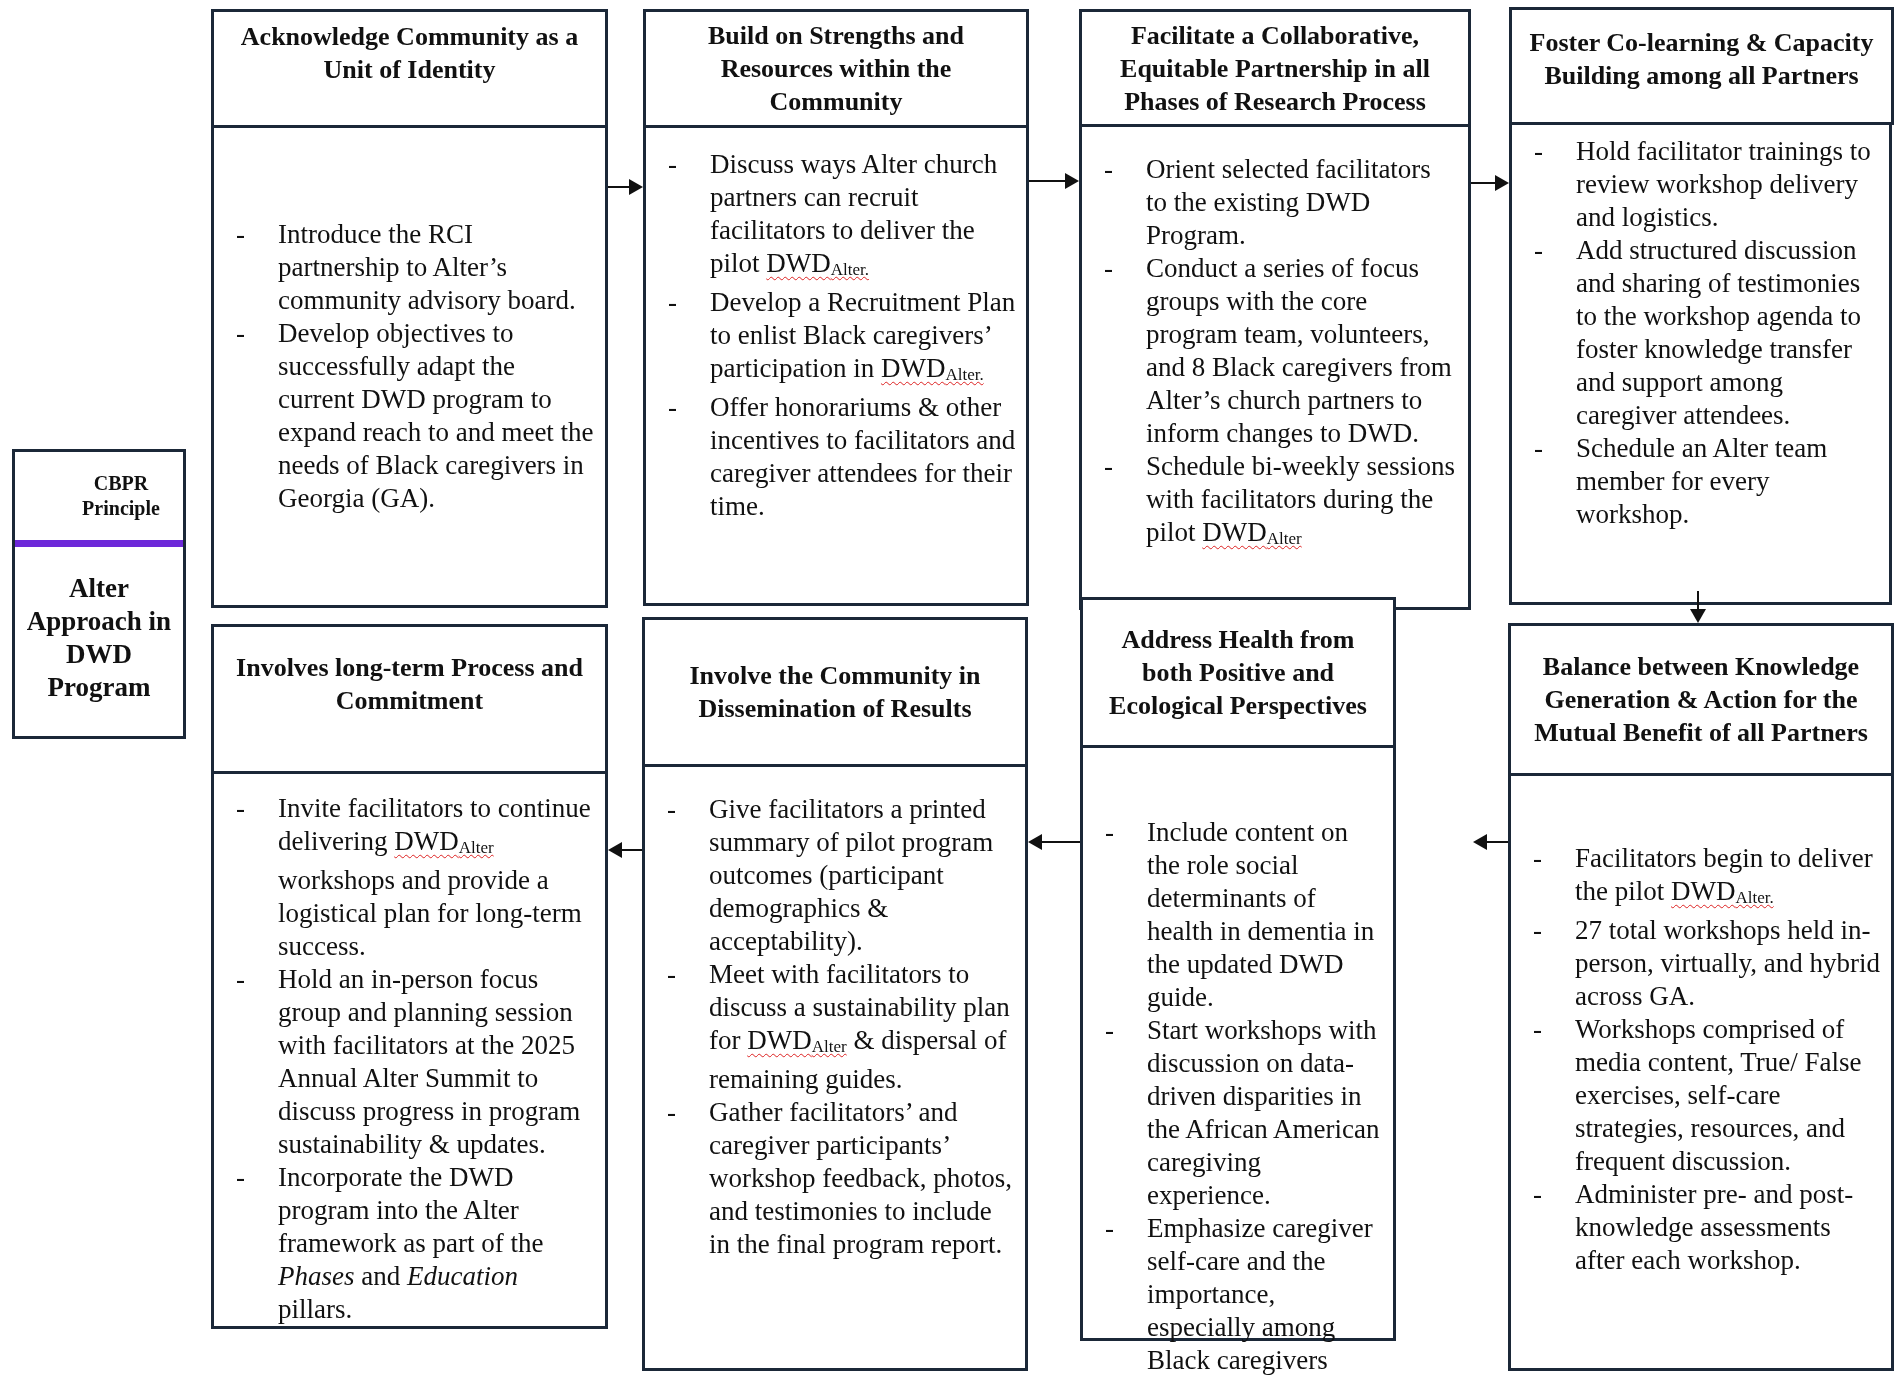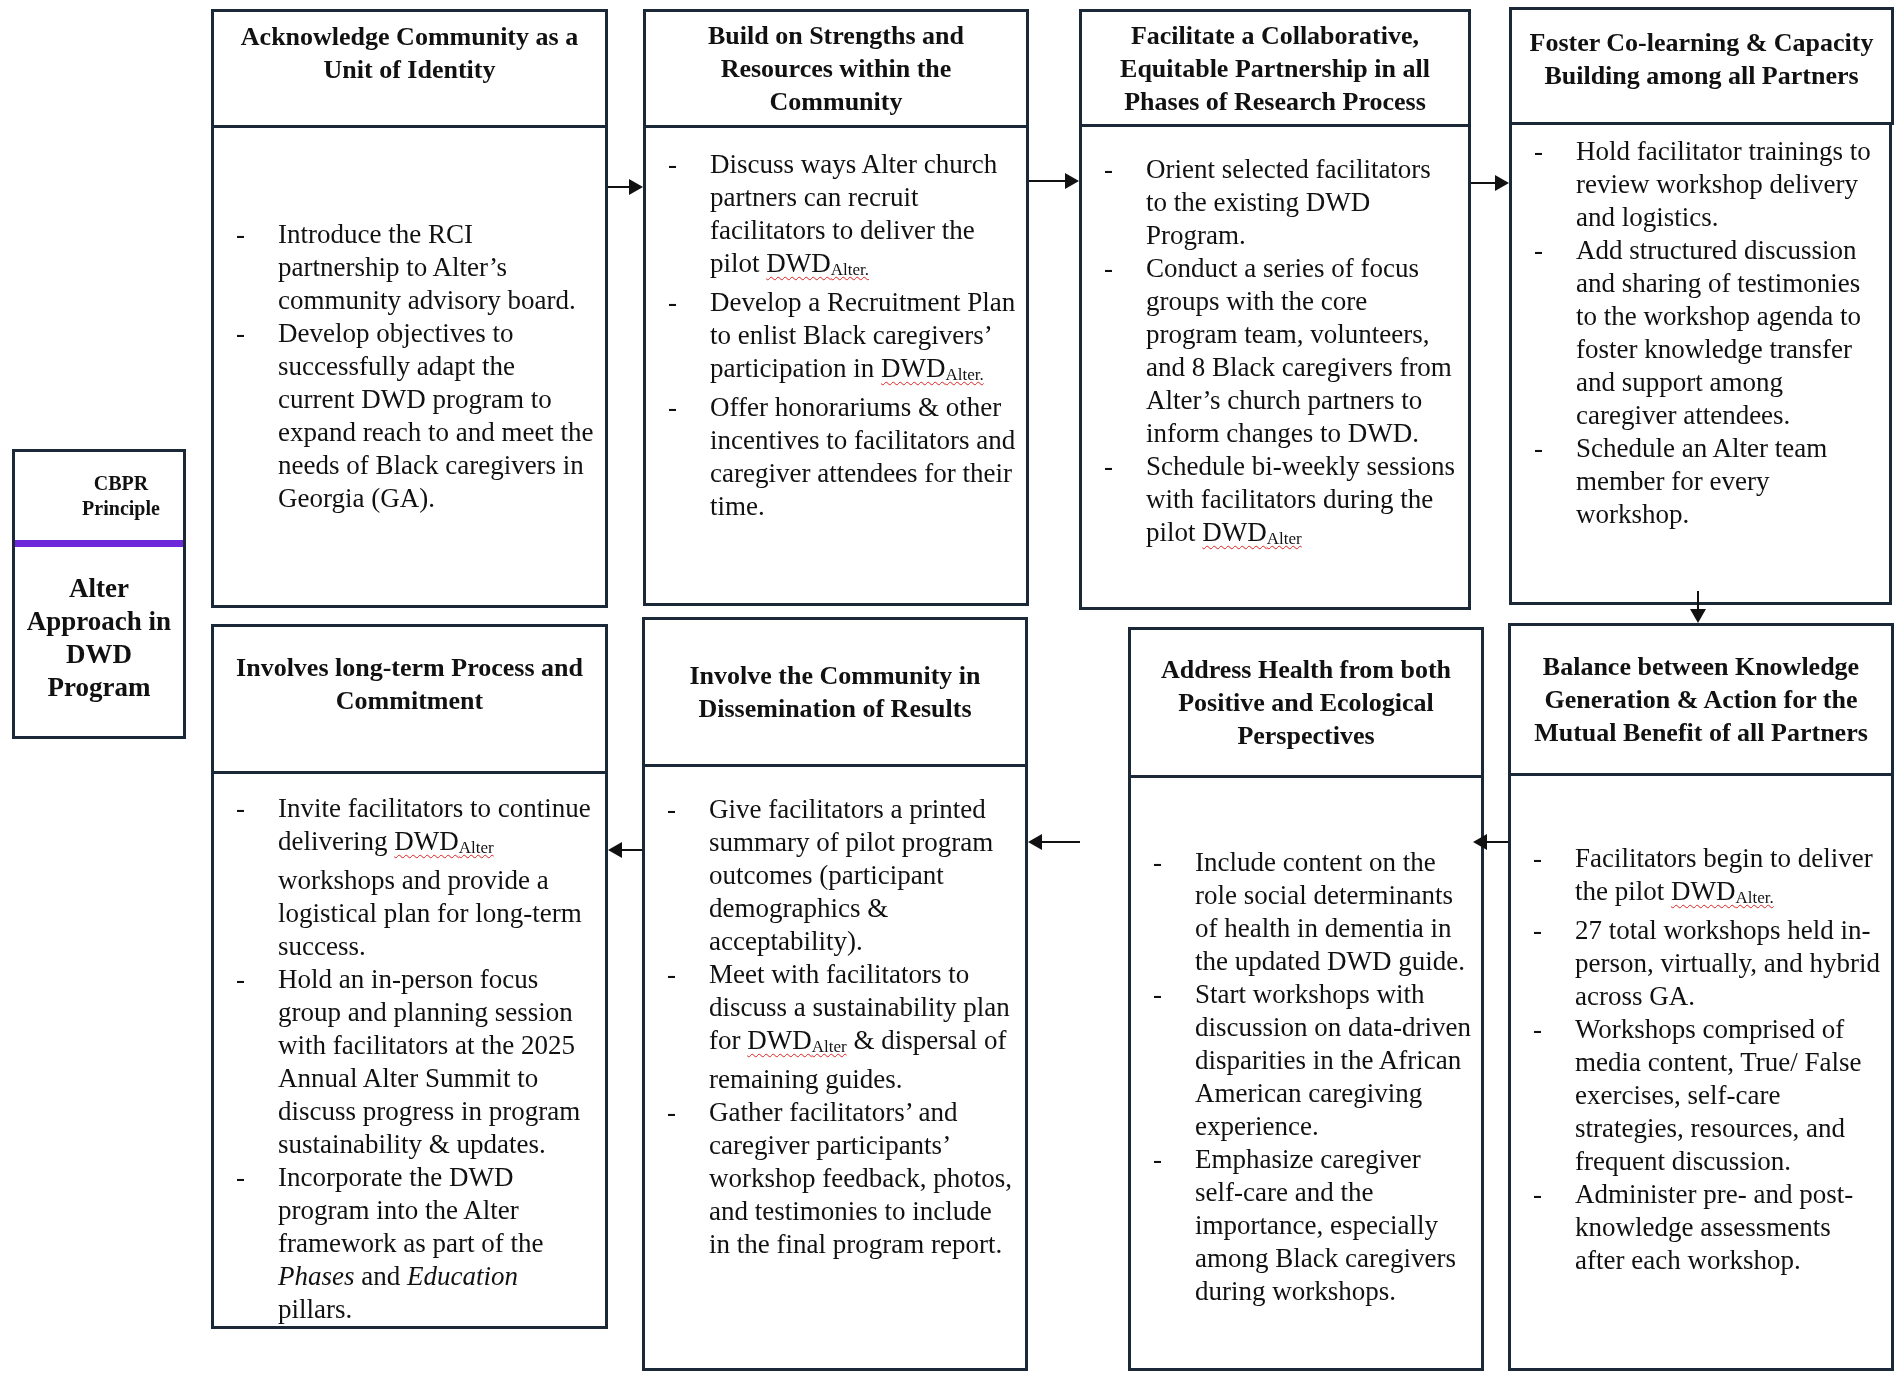--- a/index.html
+++ b/index.html
@@ -92,21 +92,21 @@
   <div class="hdr" style="height:147px;">Involve the Community in Dissemination of Results</div>
   <div class="body top" style="top:147px;padding-top:26px;">
     <ul>
         <li><span class="dash">-</span>Give facilitators a printed summary of pilot program outcomes (participant demographics &amp; acceptability).</li>
         <li><span class="dash">-</span>Meet with facilitators to discuss a sustainability plan for <span class="dwd">DWD<span class="sub">Alter</span></span> &amp; dispersal of remaining guides.</li>
         <li><span class="dash">-</span>Gather facilitators’ and caregiver participants’ workshop feedback, photos, and testimonies to include in the final program report.</li>
       </ul>
   </div>
 </div>
 
-<div class="box" style="left:1080px;top:627px;width:356px;height:744px;margin-left:48px;">
+<div class="box" style="left:1080px;top:597px;width:316px;height:744px;">
   <div class="hdr" style="height:148px;">Address Health from both Positive and Ecological Perspectives</div>
   <div class="body top" style="top:148px;padding-top:68px;">
     <ul>
         <li><span class="dash">-</span>Include content on the role social determinants of health in dementia in the updated DWD guide.</li>
         <li><span class="dash">-</span>Start workshops with discussion on data-driven disparities in the African American caregiving experience.</li>
         <li><span class="dash">-</span>Emphasize caregiver self-care and the importance, especially among Black caregivers during workshops.</li>
       </ul>
   </div>
 </div>
 

